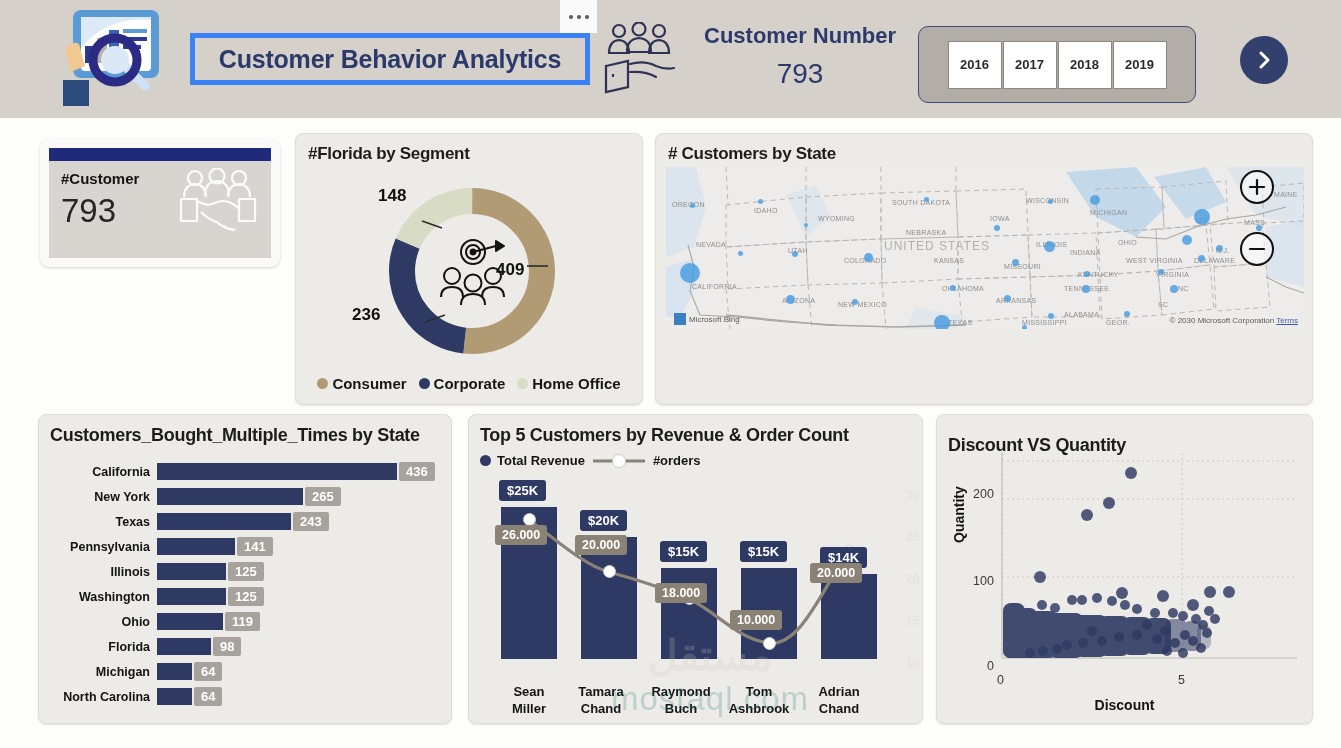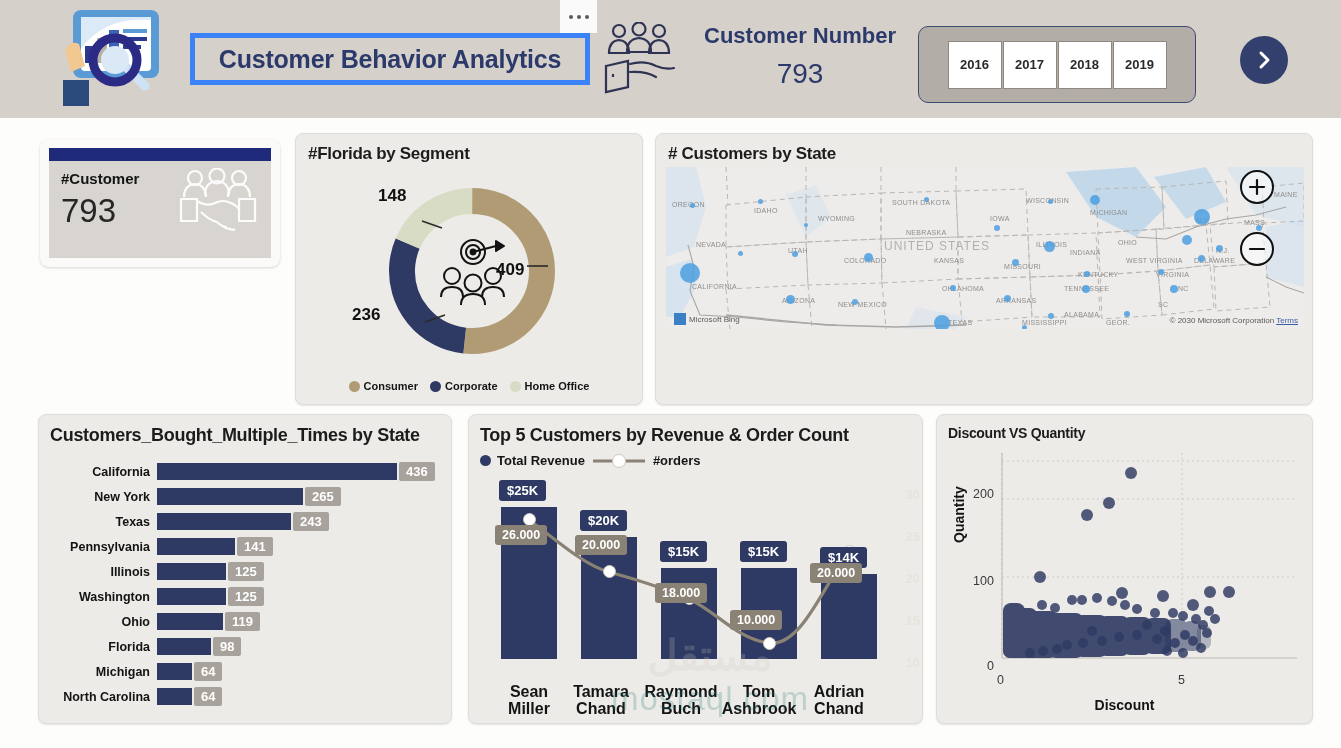--- a/index.html
+++ b/index.html
@@ -82,21 +82,21 @@
   .kpi-inner { width:100%; height:100%; background:#d8d4cf; position:relative; }
   .kpi-bar { position:absolute; left:0; top:0; width:100%; height:13px; background:#1f2a7a; }
   .kpi-label { position:absolute; left:12px; top:22px; font-size:15px; font-weight:bold; color:#141414; }
   .kpi-value { position:absolute; left:12px; top:44px; font-size:33px; color:#262626; }
   .kpi-icon { position:absolute; right:12px; top:20px; opacity:.95; }
 
   
   .donut-legend {
     position:absolute; left:0; bottom:12px; width:100%;
     display:flex; align-items:center; justify-content:center; gap:12px;
-    font-size:11px; font-weight:bold; color:#161616;
+    font-size:15px; font-weight:bold; color:#161616;
   }
   .lg { display:flex; align-items:center; gap:4px; }
   .dot { width:11px; height:11px; border-radius:50%; display:block; }
 
   
   .map-canvas {
     position:absolute; left:10px; top:33px; width:638px; height:162px;
     background:#eceae7; overflow:hidden;
   }
   .mapbg { position:absolute; inset:0; }
@@ -134,21 +134,21 @@
   .cbar-lbl {
     position:absolute; background:#2e3a63; color:#fff; font-size:13px; font-weight:bold;
     padding:3px 8px; border-radius:3px; white-space:nowrap;
   }
   .cline-lbl {
     position:absolute; background:#8b8276; color:#fff; font-size:12.5px; font-weight:bold;
     padding:3px 7px; border-radius:3px; white-space:nowrap;
   }
   .cdot { position:absolute; width:13px; height:13px; border-radius:50%; background:#fff; border:1px solid #cfc9c0; }
   .cxlab {
-    position:absolute; width:84px; text-align:center; font-size:16px; font-weight:bold;
+    position:absolute; width:84px; text-align:center; font-size:13px; font-weight:bold;
     color:#141414; line-height:17px;
   }
   .ax-right { position:absolute; right:2px; font-size:13px; font-weight:bold; color:#e7e4df; }
 
   
   .sc-ylab {
     position:absolute; left:14px; top:128px; font-size:14px; font-weight:bold; color:#131313;
     transform:rotate(-90deg); transform-origin:left top; white-space:nowrap;
   }
   .sc-xlab {
@@ -608,21 +608,21 @@
       <span style="display:block">Tom</span>
       <span style="display:block">Ashbrook</span>
     </span>
     <span class="cxlab" style="left:328px; top:268px;">
       <span style="display:block">Adrian</span>
       <span style="display:block">Chand</span>
     </span>
   </div>
 
   <div class="panel" style="left:936px; top:414px; width:377px; height:310px;">
-    <div class="panel-title" style="position:absolute; left:11px; top:10px; font-size:14px;">Discount VS Quantity</div>
+    <div class="panel-title" style="position:absolute; left:11px; top:20px; font-size:18px;">Discount VS Quantity</div>
 
     <span class="sc-ylab">Quantity</span>
     <span class="sc-xlab">Discount</span>
 
     <span class="sc-tick" style="left:36px; top:72px;">200</span>
     <span class="sc-tick" style="left:36px; top:159px;">100</span>
     <span class="sc-tick" style="left:50px; top:244px;">0</span>
     <span class="sc-tick" style="left:60px; top:258px;">0</span>
     <span class="sc-tick" style="left:241px; top:258px;">5</span>
 

